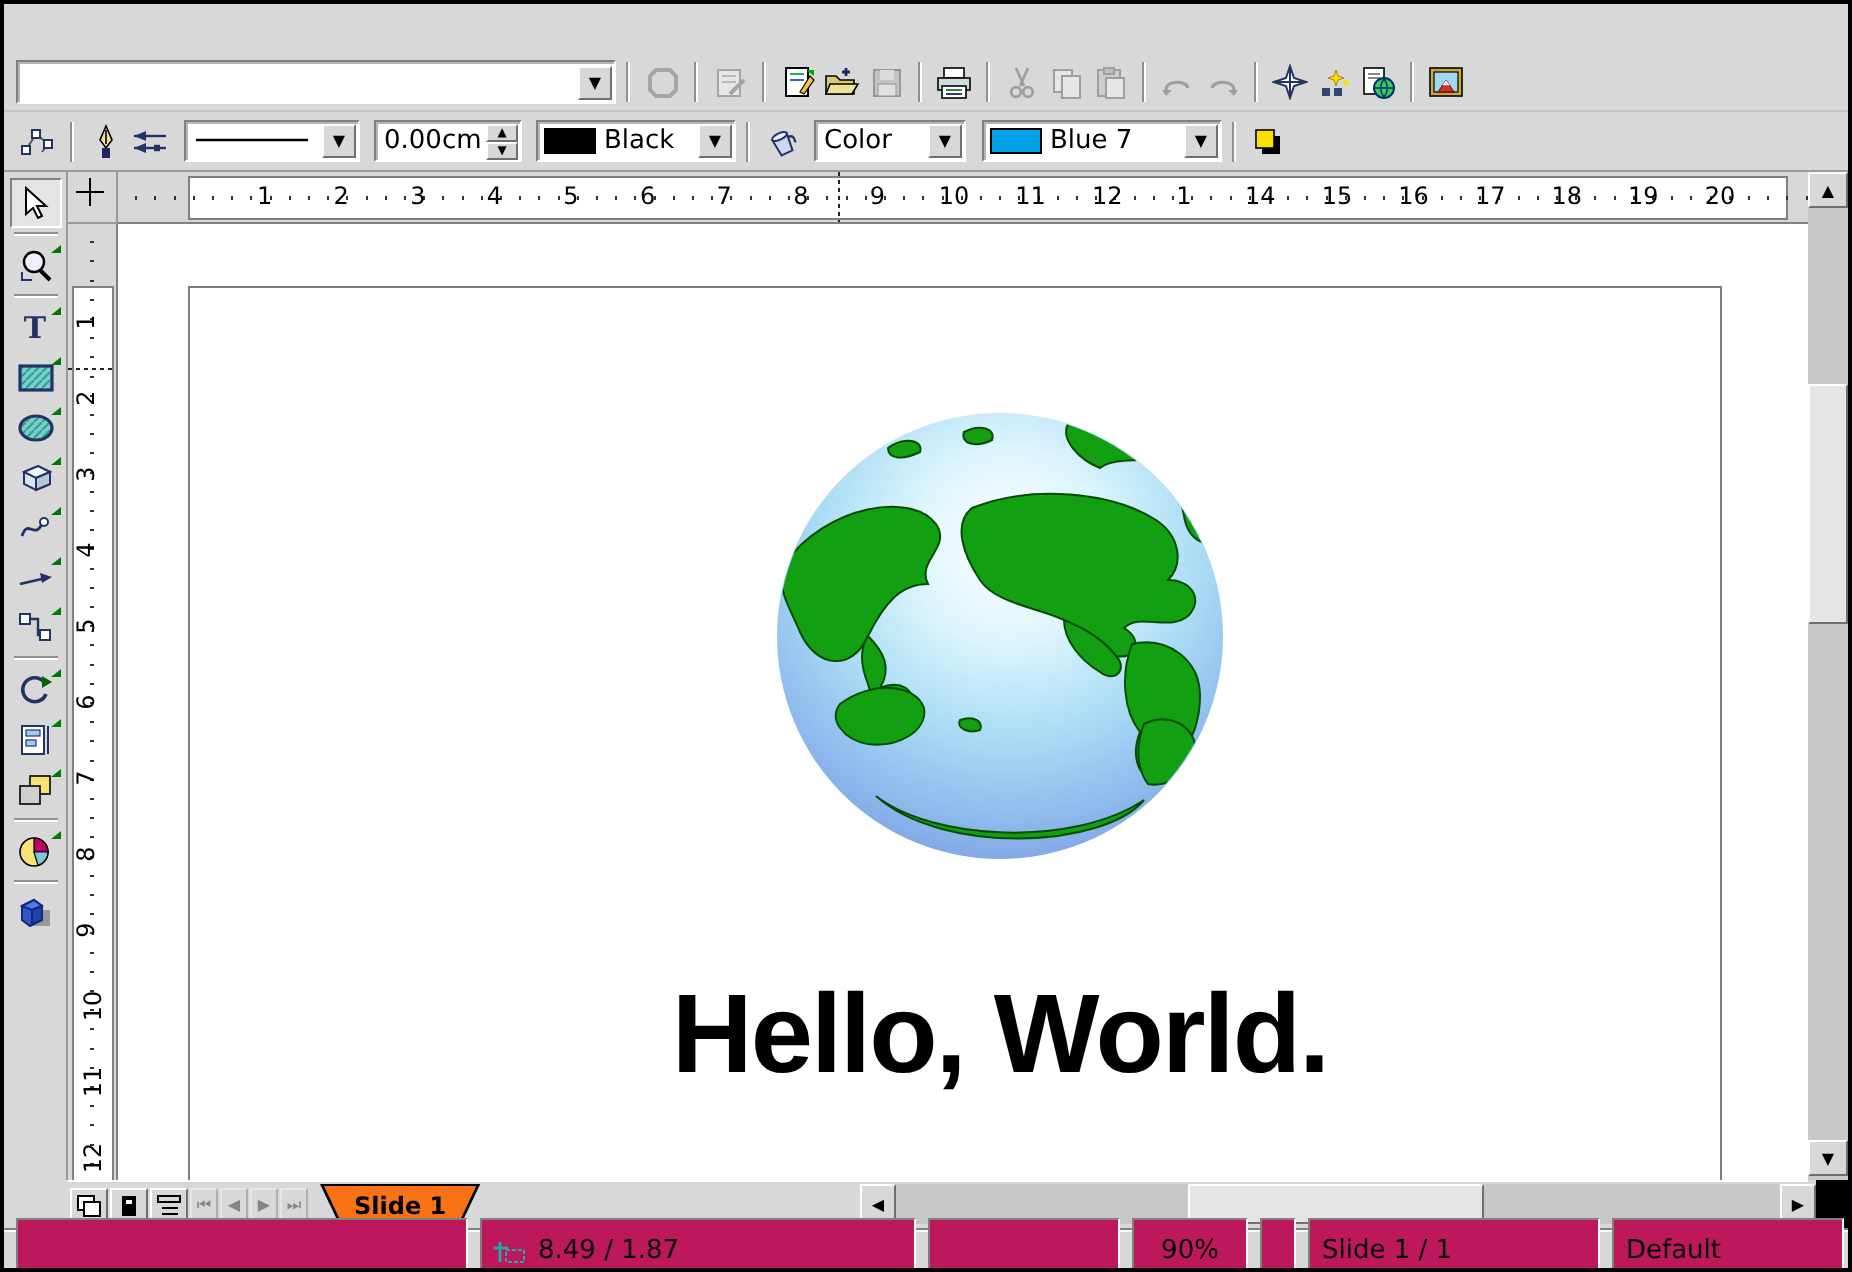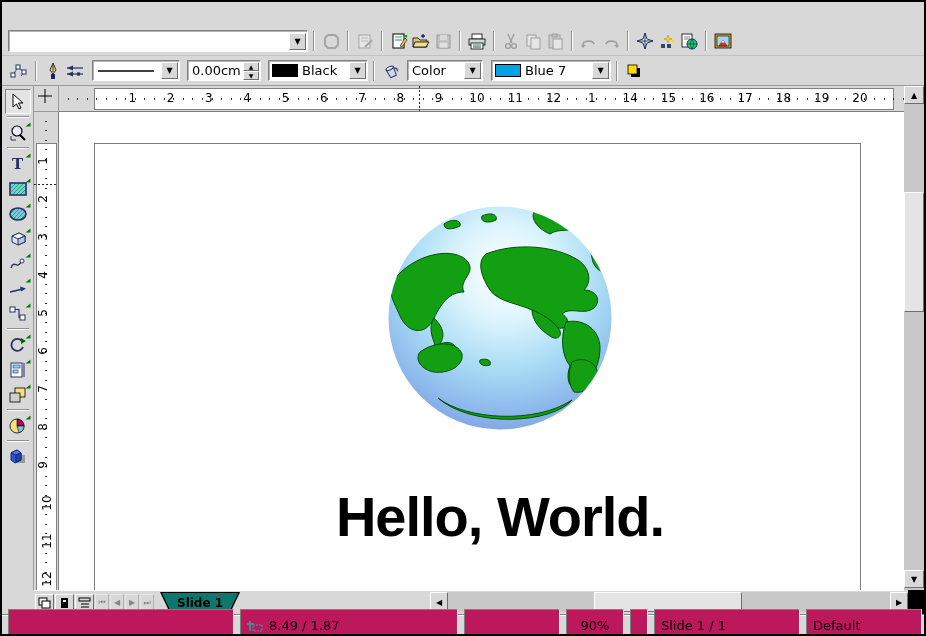--- a/index.html
+++ b/index.html
@@ -81,21 +81,21 @@
   
   .tabbar { position:absolute; left:32px; top:588px; width:870px; height:24px;
     background:#d8d8d8; border-top:1px solid #fff; display:flex; align-items:center; }
   .mode-btn { width:19px; height:18px; margin-left:1px; display:flex; align-items:center; justify-content:center;
     background:#d8d8d8; border:1px solid; border-color:#fff #6f6f6f #6f6f6f #fff; }
   .nav-btn { width:14px; height:18px; margin-left:1px; display:flex; align-items:center; justify-content:center;
     background:#d8d8d8; border:1px solid; border-color:#fff #6f6f6f #6f6f6f #fff; font-size:8px; }
   .slide-tab-outer { margin-left:6px; height:21px; background:#000; padding:0;
     clip-path:polygon(0 0, 100% 0, calc(100% - 10px) 100%, 10px 100%); }
   .slide-tab { height:19px; margin:0 1px 0 1px; transform:translateY(1px);
-    background:#0f766e; clip-path:polygon(1px 0, calc(100% - 1px) 0, calc(100% - 10px) 100%, 10px 100%);
+    background:#f97316; clip-path:polygon(1px 0, calc(100% - 1px) 0, calc(100% - 10px) 100%, 10px 100%);
     display:flex; align-items:center; justify-content:center; padding:0 16px;
     font-weight:bold; font-size:12px; }
   .hscroll-left  { left:428px; top:590px; width:18px; height:20px; }
   .hscroll-right { left:888px; top:590px; width:18px; height:20px; }
   .hscroll-track { position:absolute; left:446px; top:590px; width:442px; height:20px; background:#c8c8c8; }
   .hthumb { position:absolute; left:146px; top:0; width:148px; height:20px;
     background:#e4e4e4; border:1px solid; border-color:#fff #6f6f6f #6f6f6f #fff; }
   .corner-black { position:absolute; left:906px; top:588px; width:16px; height:24px; background:#000; }
   
   .statusbar { position:absolute; left:0; top:612px; width:922px; height:22px;

